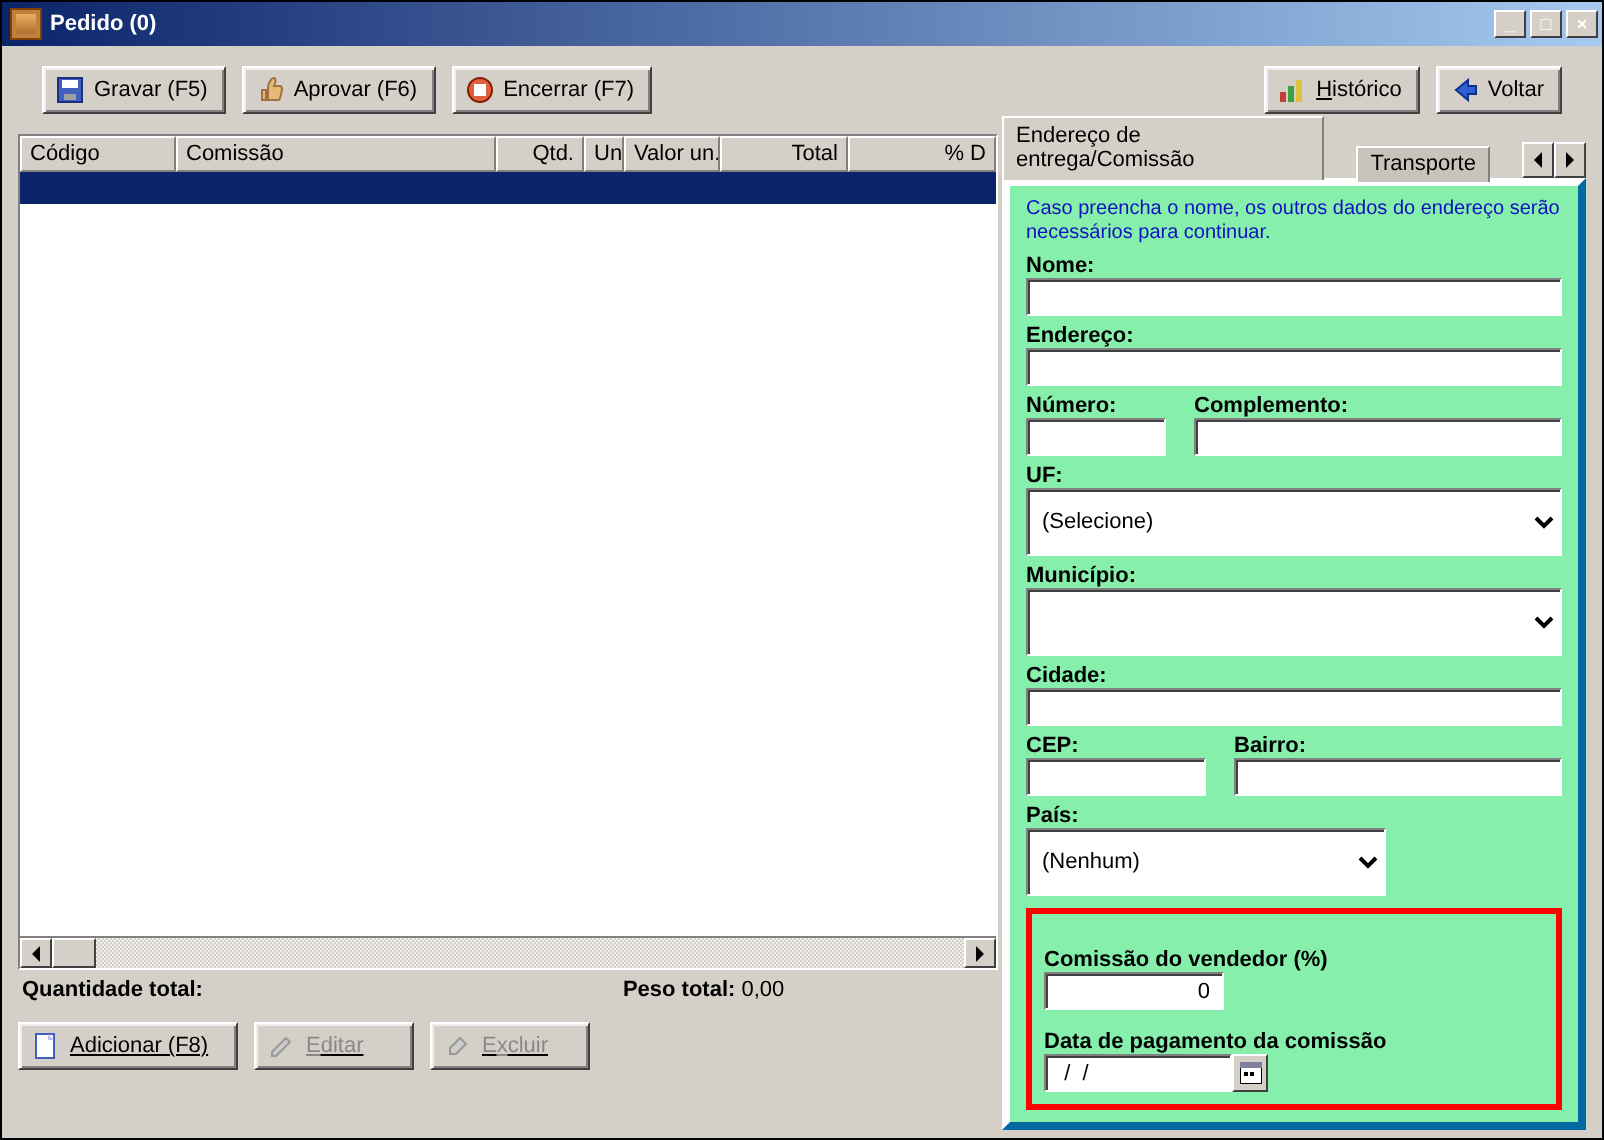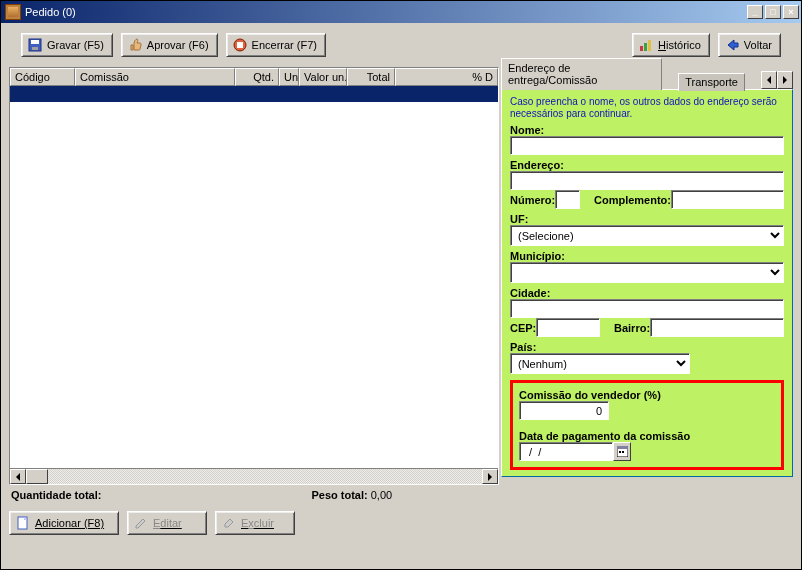--- a/index.html
+++ b/index.html
@@ -15,21 +15,21 @@
   }
   .titlebar {
     background: linear-gradient(to right, #0a246a, #a6caf0);
     color: #fff;
     height: 22px;
     display: flex;
     align-items: center;
     padding: 0 2px 0 4px;
     justify-content: space-between;
   }
-  .titlebar .left { display: flex; align-items: center; gap: 4px; font-weight: normal; text-align: right; }
+  .titlebar .left { display: flex; align-items: center; gap: 4px; font-weight: bold; text-align: right; }
   .titlebar-icon { width: 16px; height: 16px; background: #c08040; border: 1px solid #804000; position: relative; }
   .titlebar-icon::after { content: ""; position: absolute; top: 2px; left: 2px; right: 2px; bottom: 2px; background: linear-gradient(#e8b060,#b07030); }
   .win-btns { display: flex; gap: 2px; }
   .win-btn {
     width: 16px; height: 14px;
     background: #d4d0c8;
     border: 1px solid #fff;
     border-right-color: #404040;
     border-bottom-color: #404040;
     font-size: 9px;
@@ -139,42 +139,42 @@
     border-right-color: #808080;
     border-bottom: none;
     padding: 3px 6px 4px;
     position: relative;
     top: 1px;
   }
   .tab.inactive { background: #c8c4bc; top: 2px; padding: 2px 6px 3px; }
   .tab-arrows { margin-left: auto; display: flex; }
   .tab-arrow { width: 16px; height: 18px; border: 1px solid #fff; border-right-color: #404040; border-bottom-color: #404040; display: flex; align-items: center; justify-content: center; background: #d4d0c8; }
   .form-area {
-    border: 1px solid #0369a1;
+    border: 4px solid #0369a1;
     border-top-color: #fff;
     border-left-color: #fff;
     padding: 6px 8px;
-    background: #bef264;
+    background: #86efac;
   }
   .hint { color: #1010c0; font-size: 10px; margin-bottom: 4px; line-height: 1.2; }
   .field-label { font-weight: bold; margin-top: 4px; }
   .input, select.input {
     background: #fff;
     border: 1px solid #808080;
     border-right-color: #fff;
     border-bottom-color: #fff;
     box-shadow: inset 1px 1px 0 #404040;
     height: 19px;
     padding: 1px 3px;
     font: inherit;
     width: 100%;
   }
-  select.input { height: 21px; }
+  select.input { height: 34px; }
   .row { display: flex; gap: 14px; }
-  .col { display: flex; flex-direction: row; }
+  .col { display: flex; flex-direction: column; }
   .highlight-box {
     border: 3px solid #ff0000;
     margin-top: 6px;
     padding: 6px;
   }
   .num-input { text-align: right; padding-right: 6px; }
   .date-wrap { display: flex; width: 112px; }
   .date-btn { width: 18px; height: 19px; border: 1px solid #fff; border-right-color: #404040; border-bottom-color: #404040; background: #d4d0c8; display: flex; align-items: center; justify-content: center; }
   svg { display: block; }
   u { text-decoration: underline; }
@@ -240,26 +240,26 @@
         </svg>
     </span>
     <span>Voltar</span>
   </div>
 </div>
 
 <div class="content">
   <div class="left-pane">
     <div class="grid-wrap">
       <div class="grid-head">
-        <div class="gh" style="width:65px">Código</div>
+        <div class="gh" style="width:78px">Código</div>
         <div class="gh" style="width:160px">Comissão</div>
         <div class="gh" style="width:44px;text-align:right">Qtd.</div>
         <div class="gh" style="width:20px;text-align:left">Un.</div>
         <div class="gh" style="width:48px;text-align:right">Valor un.</div>
-        <div class="gh" style="width:48px;text-align:right">Total</div>
+        <div class="gh" style="width:64px;text-align:right">Total</div>
         <div class="gh" style="flex:1;text-align:right">% D</div>
       </div>
       <div class="grid-body">
         <div class="sel-row"></div>
       </div>
       <div class="hscroll">
         <div class="sbtn">
             <svg width="6" height="8">
               <path d="M5 0L1 4l4 4z" fill="#000"></path>
             </svg>
@@ -361,21 +361,21 @@
         <div class="col" style="flex:1">
           <div class="field-label">Bairro:</div>
           <input class="input" style="">
         </div>
       </div>
 
       <div class="field-label">País:</div>
       <select class="input" style="width:180px"><option>(Nenhum)</option></select>
 
       <div class="highlight-box">
-        <div class="field-label" style="margin-top:0">Comissão do vendedor (%)</div>
+        <div class="field-label" style="margin-top:11px">Comissão do vendedor (%)</div>
         <input class="input num-input" style="width: 90px;" value="0">
 
         <div class="field-label" style="margin-top:10px">Data de pagamento da comissão</div>
         <div class="date-wrap">
           <input class="input" style="flex: 1 1 0%;" value="  /  /">
           <div class="date-btn">
             <span>
                 <svg width="11" height="11">
                   <rect x="0" y="0" width="11" height="11" fill="#fff" stroke="#000"></rect>
                   <rect x="0" y="0" width="11" height="3" fill="#8080a0"></rect>

